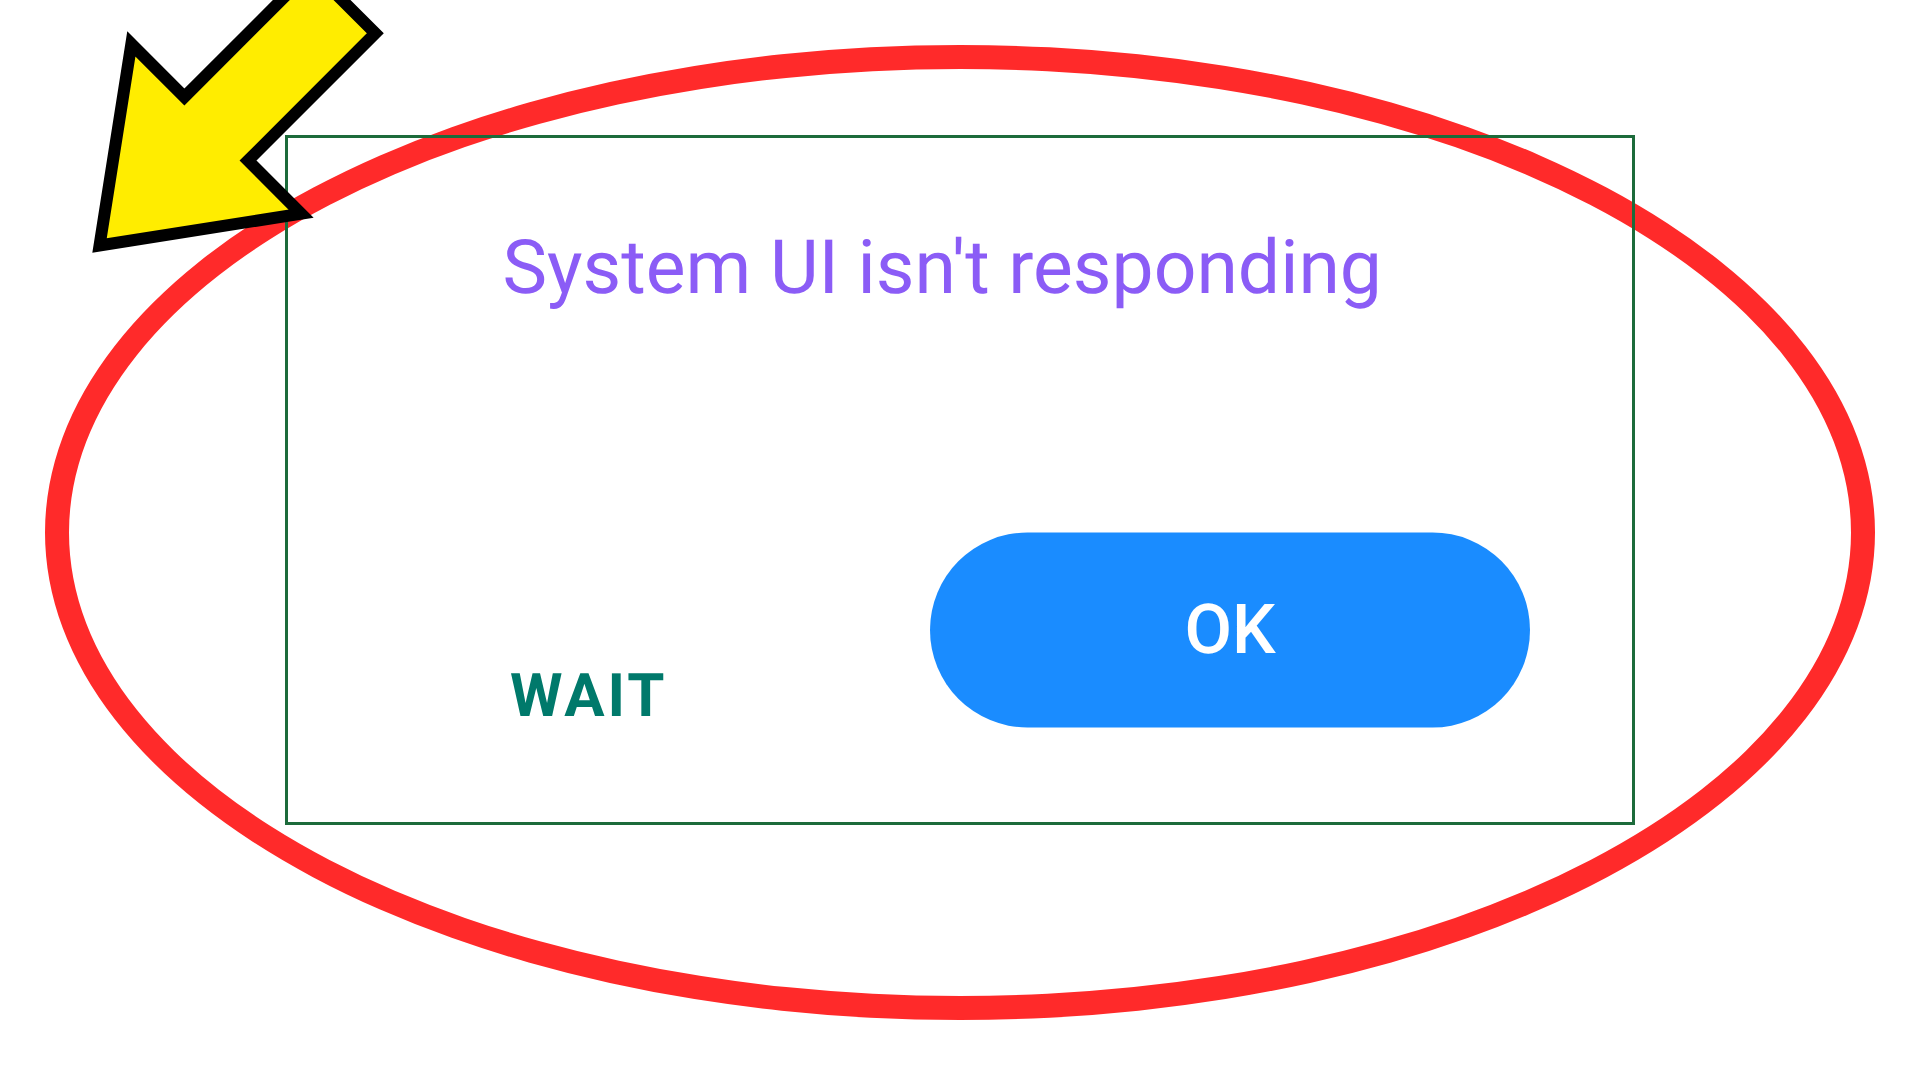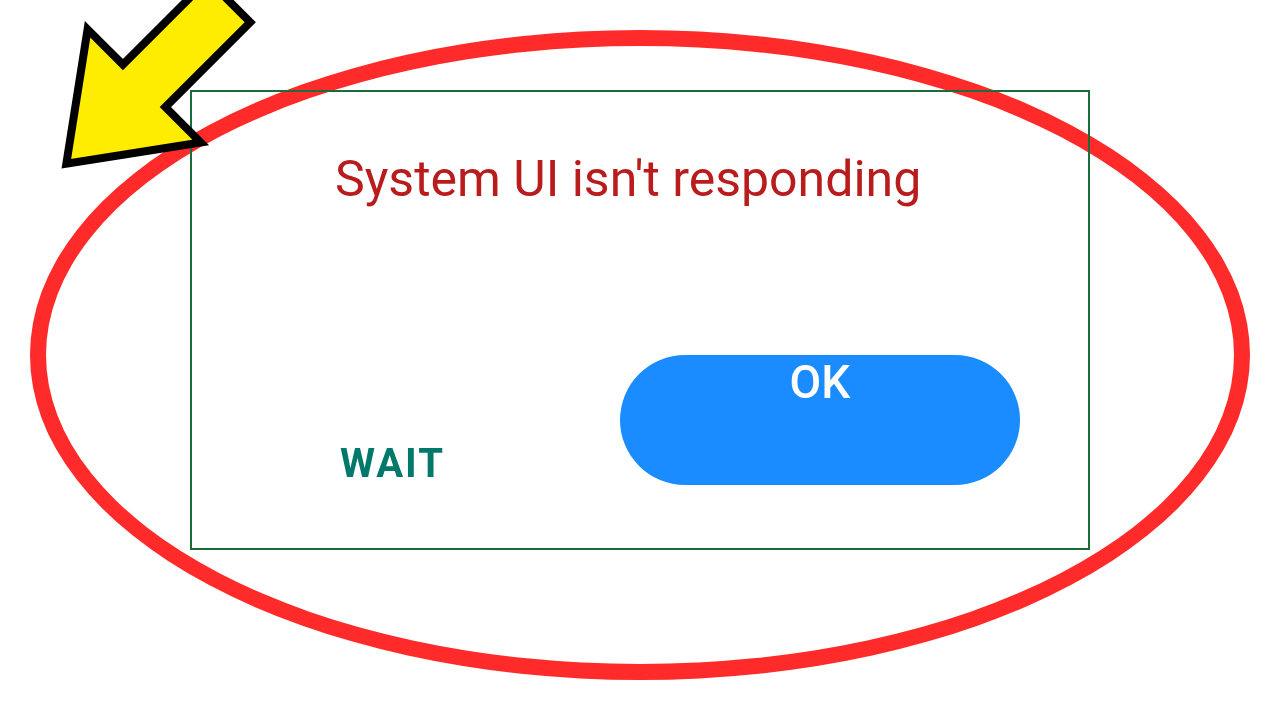--- a/index.html
+++ b/index.html
@@ -2,23 +2,23 @@
 <html><head>
 <meta charset="utf-8">
 <style>
   html,body{margin:0;padding:0;width:1280px;height:720px;background:#fff;font-family:Roboto,"Helvetica Neue",Arial,sans-serif;overflow:hidden;}
   .stage{position:relative;width:1280px;height:720px;}
   
   .red-ellipse{position:absolute;left:30px;top:30px;width:1220px;height:650px;border:16px solid #ff2a2a;border-radius:50%;box-sizing:border-box;}
   
   .green-box{position:absolute;left:190px;top:90px;width:900px;height:460px;border:2px solid #1c6b3b;box-sizing:border-box;}
   
-  .title{position:absolute;left:335px;top:150px;font-size:50px;font-weight:400;color:#b91c1c;}
+  .title{position:absolute;left:335px;top:150px;font-size:50px;font-weight:400;color:#8b5cf6;}
   .wait-btn{position:absolute;left:340px;top:400px;font-size:40px;font-weight:700;color:#00796b;letter-spacing:2px;cursor:pointer;user-select:none;margin-top:40px;}
-  .ok-btn{position:absolute;left:620px;top:355px;width:400px;height:130px;background:#1a8cff;border-radius:65px;color:#fff;font-size:46px;font-weight:500;display:flex;justify-content:center;cursor:pointer;user-select:none;}
+  .ok-btn{position:absolute;left:620px;top:355px;width:400px;height:130px;background:#1a8cff;border-radius:65px;color:#fff;font-size:46px;font-weight:500;display:flex;align-items:center;justify-content:center;cursor:pointer;user-select:none;}
   
   .arrow{position:absolute;left:-30px;top:-60px;}
 </style>
 </head>
 <body>
 
 <div class="stage">
 
   <div class="red-ellipse"></div>
 

